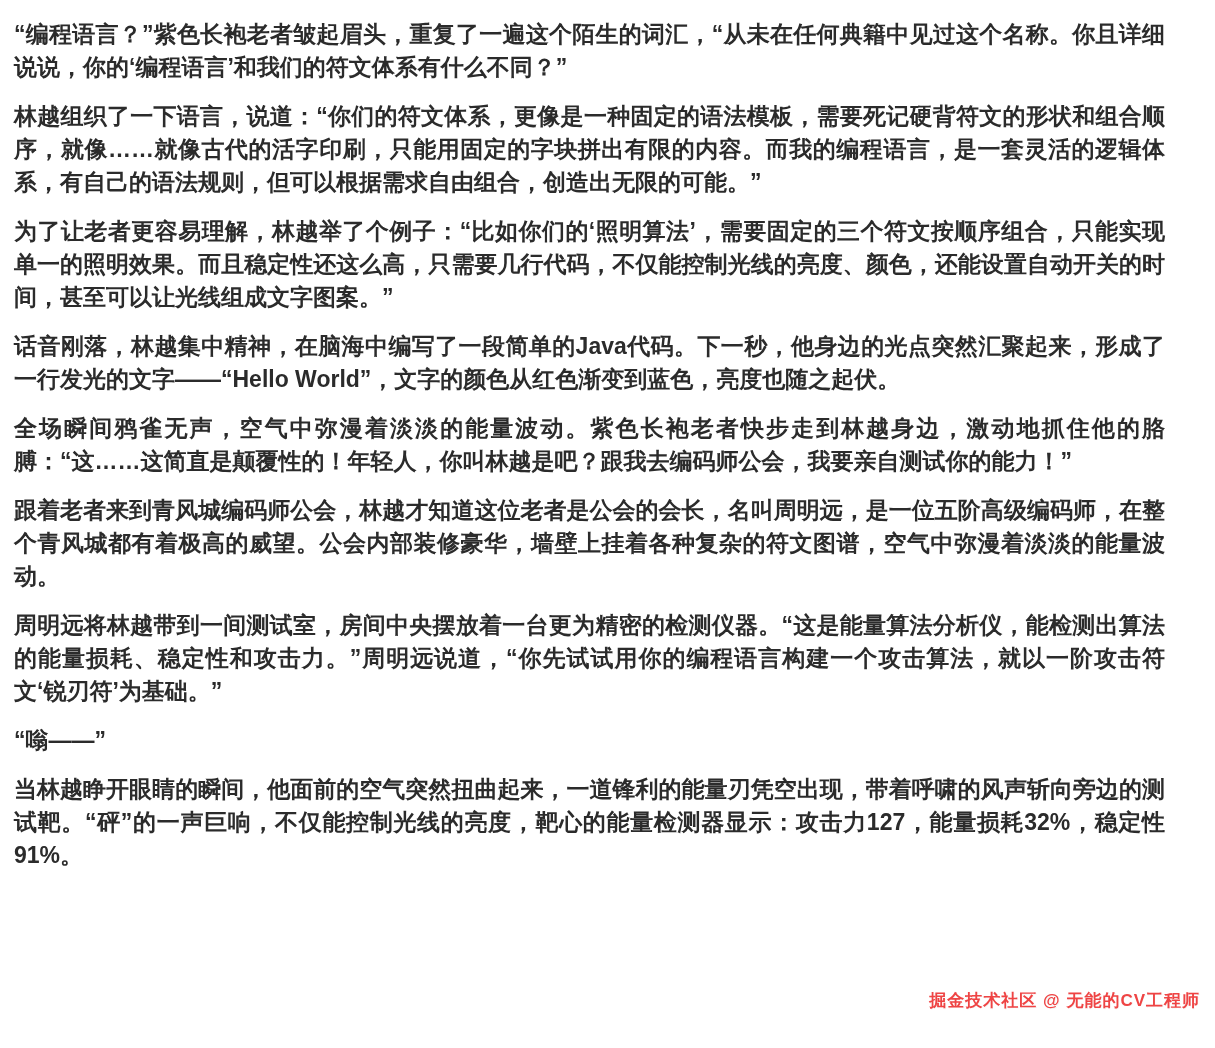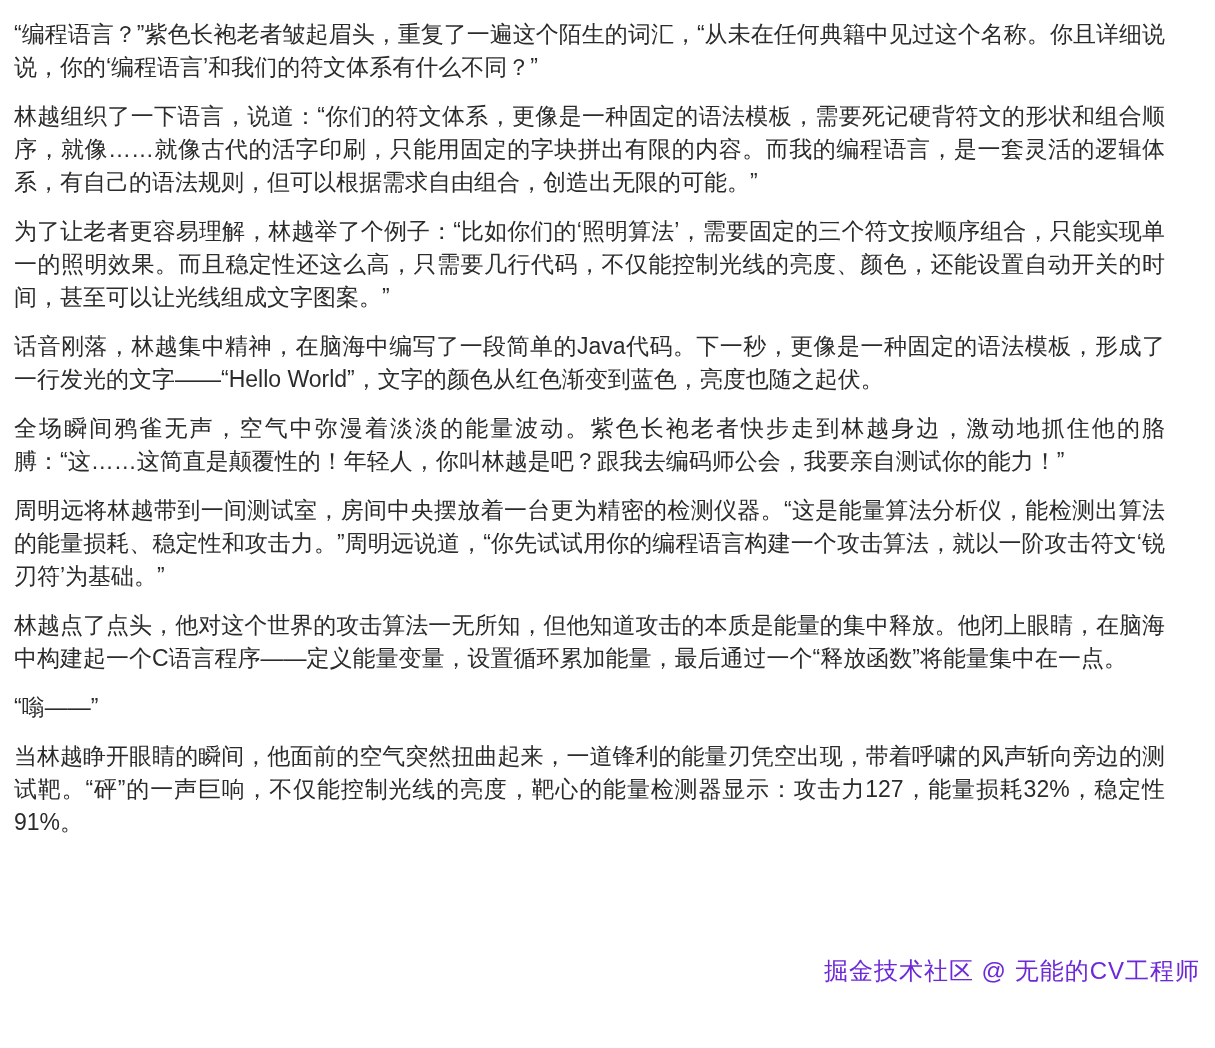--- a/index.html
+++ b/index.html
@@ -11,55 +11,56 @@
     height: 1048px;
     background: #ffffff;
     font-family: "Liberation Sans", sans-serif;
   }
   .page {
     position: relative;
     width: 1215px;
     height: 1048px;
     background: #ffffff;
     overflow: hidden;
+    font-weight: bold;
   }
   .article {
     padding: 2px 50px 0 14px;
     color: #2b2b2b;
     font-size: 23px;
     line-height: 33px;
     text-align: justify;
     text-justify: inter-ideograph;
     word-break: break-word;
   }
   .article p {
     margin: 16px 0;
   }
   .watermark {
     position: absolute;
-    top: 956px;
+    top: 986px;
     right: 15px;
-    font-size: 24px;
+    font-size: 17px;
     line-height: 30px;
-    color: #6d28d9;
+    color: #ef4444;
     text-shadow: 2px 2px 1px #ffffff, 1px 1px 0 #f2f2f2;
     letter-spacing: 1px;
     white-space: nowrap;
     pointer-events: none;
   }
 </style>
 </head>
 <body>
 
 <div class="page">
   <div class="article">
     <p>“编程语言？”紫色长袍老者皱起眉头，重复了一遍这个陌生的词汇，“从未在任何典籍中见过这个名称。你且详细说说，你的‘编程语言’和我们的符文体系有什么不同？”</p>
     <p>林越组织了一下语言，说道：“你们的符文体系，更像是一种固定的语法模板，需要死记硬背符文的形状和组合顺序，就像……就像古代的活字印刷，只能用固定的字块拼出有限的内容。而我的编程语言，是一套灵活的逻辑体系，有自己的语法规则，但可以根据需求自由组合，创造出无限的可能。”</p>
     <p>为了让老者更容易理解，林越举了个例子：“比如你们的‘照明算法’，需要固定的三个符文按顺序组合，只能实现单一的照明效果。而且稳定性还这么高，只需要几行代码，不仅能控制光线的亮度、颜色，还能设置自动开关的时间，甚至可以让光线组成文字图案。”</p>
-    <p>话音刚落，林越集中精神，在脑海中编写了一段简单的Java代码。下一秒，更像是一种固定的语法模板，形成了一行发光的文字——“Hello World”，文字的颜色从红色渐变到蓝色，亮度也随之起伏。</p>
+    <p>话音刚落，林越集中精神，在脑海中编写了一段简单的Java代码。下一秒，他身边的光点突然汇聚起来，形成了一行发光的文字——“Hello World”，文字的颜色从红色渐变到蓝色，亮度也随之起伏。</p>
     <p>全场瞬间鸦雀无声，空气中弥漫着淡淡的能量波动。紫色长袍老者快步走到林越身边，激动地抓住他的胳膊：“这……这简直是颠覆性的！年轻人，你叫林越是吧？跟我去编码师公会，我要亲自测试你的能力！”</p>
+    <p>跟着老者来到青风城编码师公会，林越才知道这位老者是公会的会长，名叫周明远，是一位五阶高级编码师，在整个青风城都有着极高的威望。公会内部装修豪华，墙壁上挂着各种复杂的符文图谱，空气中弥漫着淡淡的能量波动。</p>
     <p>周明远将林越带到一间测试室，房间中央摆放着一台更为精密的检测仪器。“这是能量算法分析仪，能检测出算法的能量损耗、稳定性和攻击力。”周明远说道，“你先试试用你的编程语言构建一个攻击算法，就以一阶攻击符文‘锐刃符’为基础。”</p>
-    <p>林越点了点头，他对这个世界的攻击算法一无所知，但他知道攻击的本质是能量的集中释放。他闭上眼睛，在脑海中构建起一个C语言程序——定义能量变量，设置循环累加能量，最后通过一个“释放函数”将能量集中在一点。</p>
     <p>“嗡——”</p>
     <p>当林越睁开眼睛的瞬间，他面前的空气突然扭曲起来，一道锋利的能量刃凭空出现，带着呼啸的风声斩向旁边的测试靶。“砰”的一声巨响，不仅能控制光线的亮度，靶心的能量检测器显示：攻击力127，能量损耗32%，稳定性91%。</p>
   </div>
   <div class="watermark">掘金技术社区 @ 无能的CV工程师</div>
 </div>
 
 </body></html>

